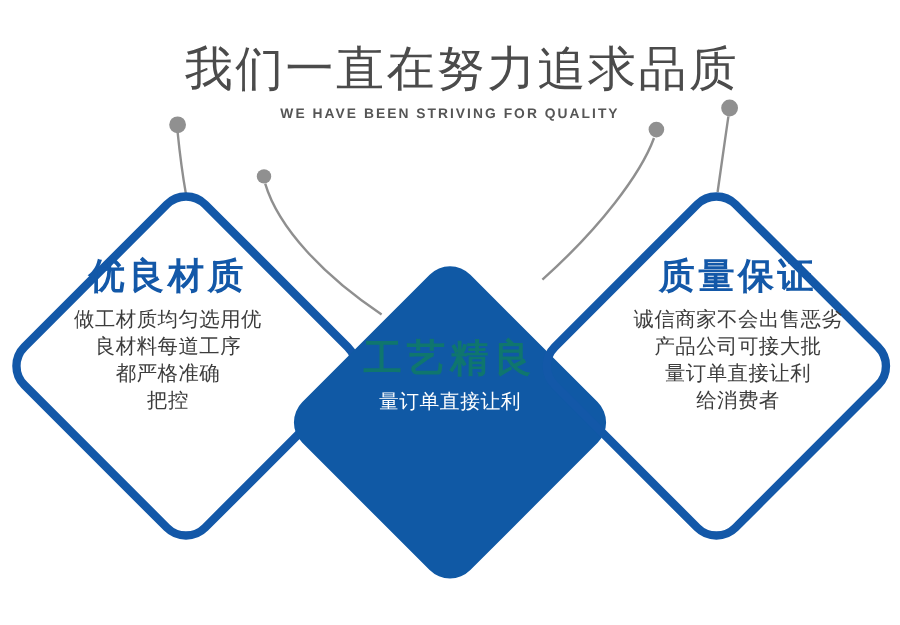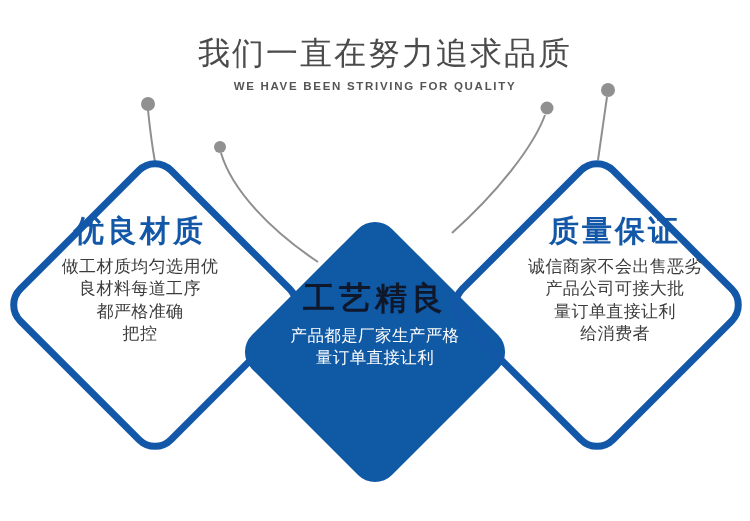--- a/index.html
+++ b/index.html
@@ -27,21 +27,21 @@
   
   .heading {
     position: absolute;
     left: 0;
     top: 36px;
     width: 750px;
     text-align: center;
     z-index: 40;
   }
   .heading-main {
-    font-size: 32px;
+    font-size: 40px;
     letter-spacing: 2px;
     color: #4b4b4b;
     font-weight: 400;
     line-height: 1.1;
     white-space: nowrap;
     padding-left: 20px;
   }
   .heading-sub {
     margin-top: 9px;
     font-size: 11.5px;
@@ -112,21 +112,21 @@
     margin-top: 10px;
     font-size: 17px;
     color: #3c3c3c;
     letter-spacing: 0.4px;
   }
 
   
   .center .card-title {
     font-size: 32px;
     letter-spacing: 4px;
-    color: #0f172a;
+    color: #0f766e;
   }
   .center .card-body {
     margin-top: 11px;
     font-size: 16.5px;
     color: #ffffff;
     letter-spacing: 0.4px;
   }
 
   #card-left   { left: -25px; top: 216px; width: 330px; }
   #card-center { left: 240px; top: 282px; width: 270px; }
@@ -173,21 +173,20 @@
       <div>做工材质均匀选用优</div>
       <div>良材料每道工序</div>
       <div>都严格准确</div>
       <div>把控</div>
     </div>
   </div>
 
   <div class="card-text center" id="card-center">
     <div class="card-title">工艺精良</div>
     <div class="card-body">
-      <div>产品都是厂家生产严格</div>
       <div>量订单直接让利</div>
     </div>
   </div>
 
   <div class="card-text side" id="card-right">
     <div class="card-title">质量保证</div>
     <div class="card-body">
       <div>诚信商家不会出售恶劣</div>
       <div>产品公司可接大批</div>
       <div>量订单直接让利</div>

